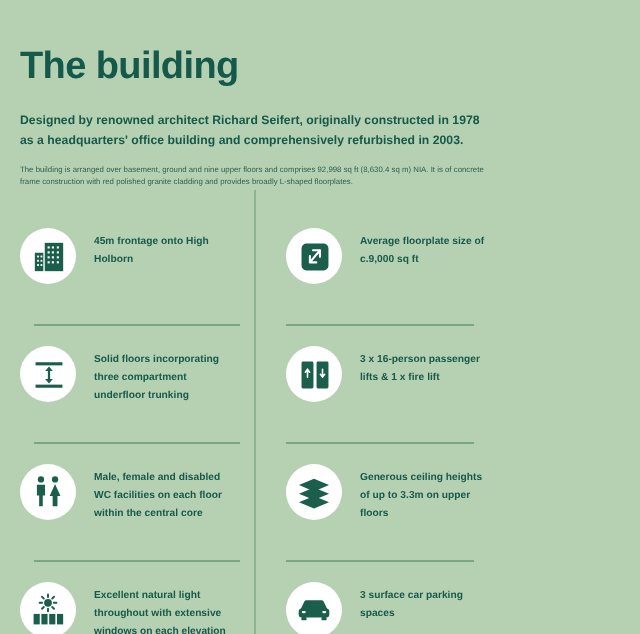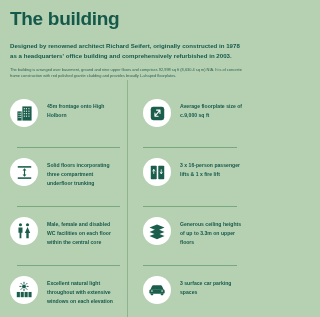--- a/index.html
+++ b/index.html
@@ -3,21 +3,21 @@
 <meta charset="utf-8">
 <style>
   * { margin:0; padding:0; box-sizing:border-box; }
   html, body {
     width:254px; height:317px;
     background:#b6d0b2;
     font-family:"Liberation Sans", sans-serif;
     -webkit-font-smoothing:antialiased;
     overflow:hidden;
   }
-  .page { width:254px; height:317px; position:relative; padding:0 10px; }
+  .page { width:254px; height:317px; position:relative; padding:15px 10px; }
 
   .title {
     font-size:19px;
     font-weight:bold;
     color:#14594a;
     letter-spacing:-0.3px;
     padding-top:9px;
     line-height:1.1;
   }
 

